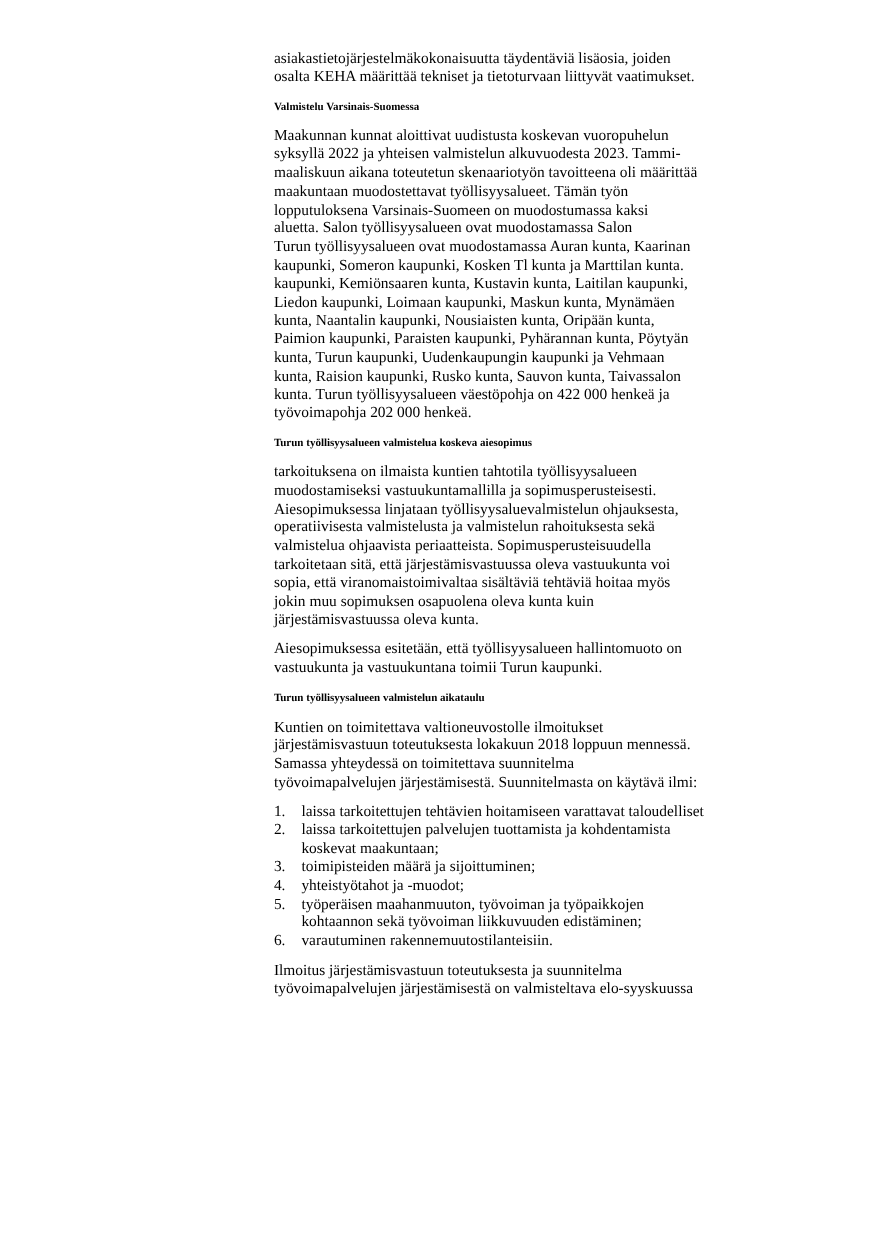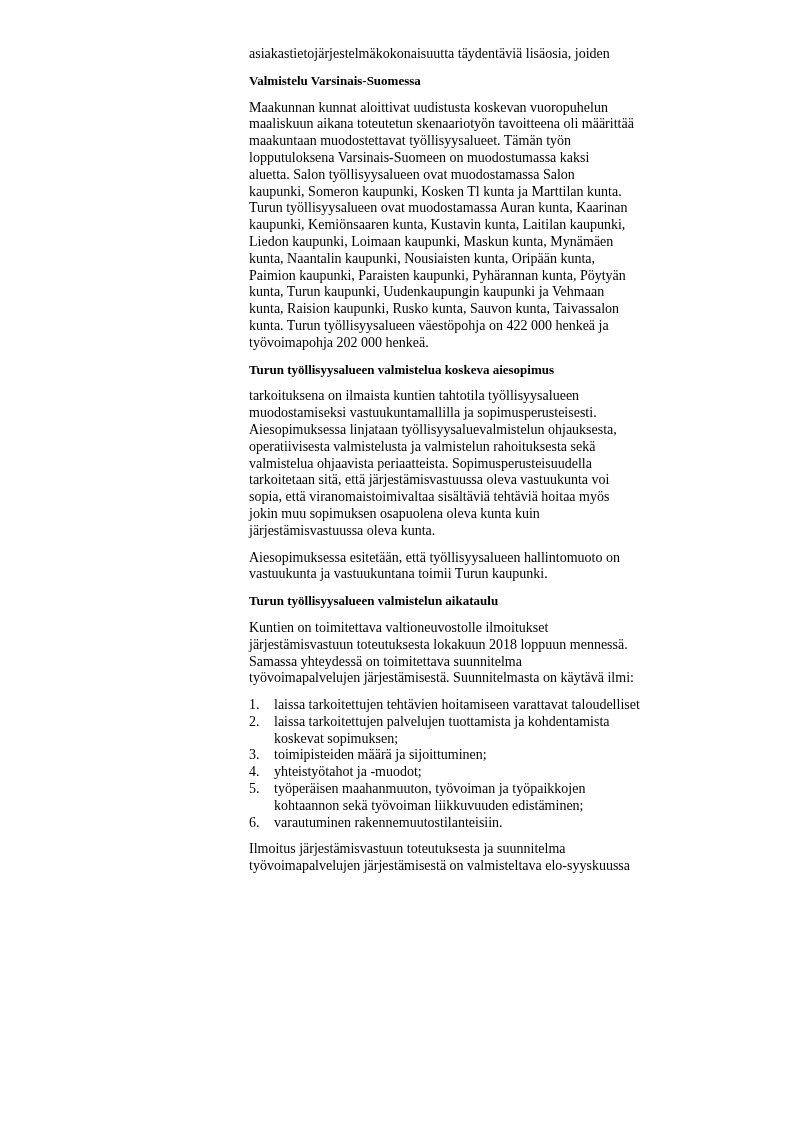--- a/index.html
+++ b/index.html
@@ -4,42 +4,44 @@
 <style>
   html, body { margin: 0; padding: 0; background: #ffffff; }
   body { width: 794px; height: 1122px; position: relative; overflow: hidden; }
   .page {
     position: absolute; left: 249px; top: 46px; width: 500px;
     font-family: Liberation Serif, serif;
     font-size: 14px; line-height: 16.8px; color: #000;
   }
   .line { display: block; white-space: nowrap; }
   p { margin: 0 0 10px 0; }
-  h2 { font-size: 13px; font-weight: bold; margin: 0 0 10px 0; line-height: 16.8px; }
+  h2 { font-size: 10px; font-weight: bold; margin: 0 0 10px 0; line-height: 16.8px; }
   ol { margin: 0 0 10px 0; padding: 0; list-style: none; }
   ol li { position: relative; padding-left: 25px; }
   ol li .num { position: absolute; left: 0; top: 0; }
 </style>
 </head>
 <body>
 
 <div class="page">
   <p>
     <span class="line">asiakastietojärjestelmäkokonaisuutta  täydentäviä  lisäosia, joiden</span>
+    <span class="line">osalta KEHA määrittää tekniset ja tietoturvaan  liittyvät  vaatimukset.</span>
   </p>
 
   <h2>Valmistelu Varsinais-Suomessa</h2>
   <p id="s0p0">
       <span class="line">Maakunnan  kunnat  aloittivat uudistusta  koskevan vuoropuhelun</span>
+      <span class="line">syksyllä  2022 ja yhteisen valmistelun  alkuvuodesta  2023. Tammi-</span>
       <span class="line">maaliskuun  aikana toteutetun  skenaariotyön  tavoitteena  oli määrittää</span>
       <span class="line">maakuntaan  muodostettavat  työllisyysalueet.  Tämän  työn</span>
       <span class="line">lopputuloksena  Varsinais-Suomeen on muodostumassa  kaksi</span>
       <span class="line">aluetta.  Salon työllisyysalueen  ovat muodostamassa Salon</span>
+      <span class="line">Turun  työllisyysalueen  ovat muodostamassa Auran kunta,  Kaarinan</span>
       <span class="line">kaupunki,  Someron kaupunki,  Kosken Tl kunta  ja Marttilan  kunta.</span>
-      <span class="line">Turun  työllisyysalueen  ovat muodostamassa Auran kunta,  Kaarinan</span>
       <span class="line">kaupunki,  Kemiönsaaren kunta,  Kustavin kunta,  Laitilan kaupunki,</span>
       <span class="line">Liedon kaupunki,  Loimaan kaupunki,  Maskun kunta,  Mynämäen</span>
       <span class="line">kunta,  Naantalin  kaupunki,  Nousiaisten  kunta,  Oripään kunta,</span>
       <span class="line">Paimion kaupunki,  Paraisten kaupunki,  Pyhärannan  kunta,  Pöytyän</span>
       <span class="line">kunta,  Turun  kaupunki,  Uudenkaupungin  kaupunki  ja Vehmaan</span>
       <span class="line">kunta,  Raision kaupunki,  Rusko kunta,  Sauvon  kunta,  Taivassalon</span>
       <span class="line">kunta.  Turun  työllisyysalueen  väestöpohja  on 422 000 henkeä ja</span>
       <span class="line">työvoimapohja  202 000 henkeä.</span>
     </p>
 
@@ -68,21 +70,21 @@
       <span class="line">työvoimapalvelujen   järjestämisestä.  Suunnitelmasta  on käytävä  ilmi:</span>
     </p>
   <ol id="s2list">
       <li>
         <span class="num">1.</span>
         <span class="line">laissa tarkoitettujen  tehtävien  hoitamiseen varattavat  taloudelliset</span>
       </li>
       <li>
         <span class="num">2.</span>
         <span class="line">laissa tarkoitettujen  palvelujen  tuottamista  ja kohdentamista</span>
-        <span class="line">koskevat  sopimuksen;</span>
+        <span class="line">koskevat  maakuntaan;</span>
       </li>
       <li>
         <span class="num">3.</span>
         <span class="line">toimipisteiden määrä ja sijoittuminen;</span>
       </li>
       <li>
         <span class="num">4.</span>
         <span class="line">yhteistyötahot  ja -muodot;</span>
       </li>
       <li>

